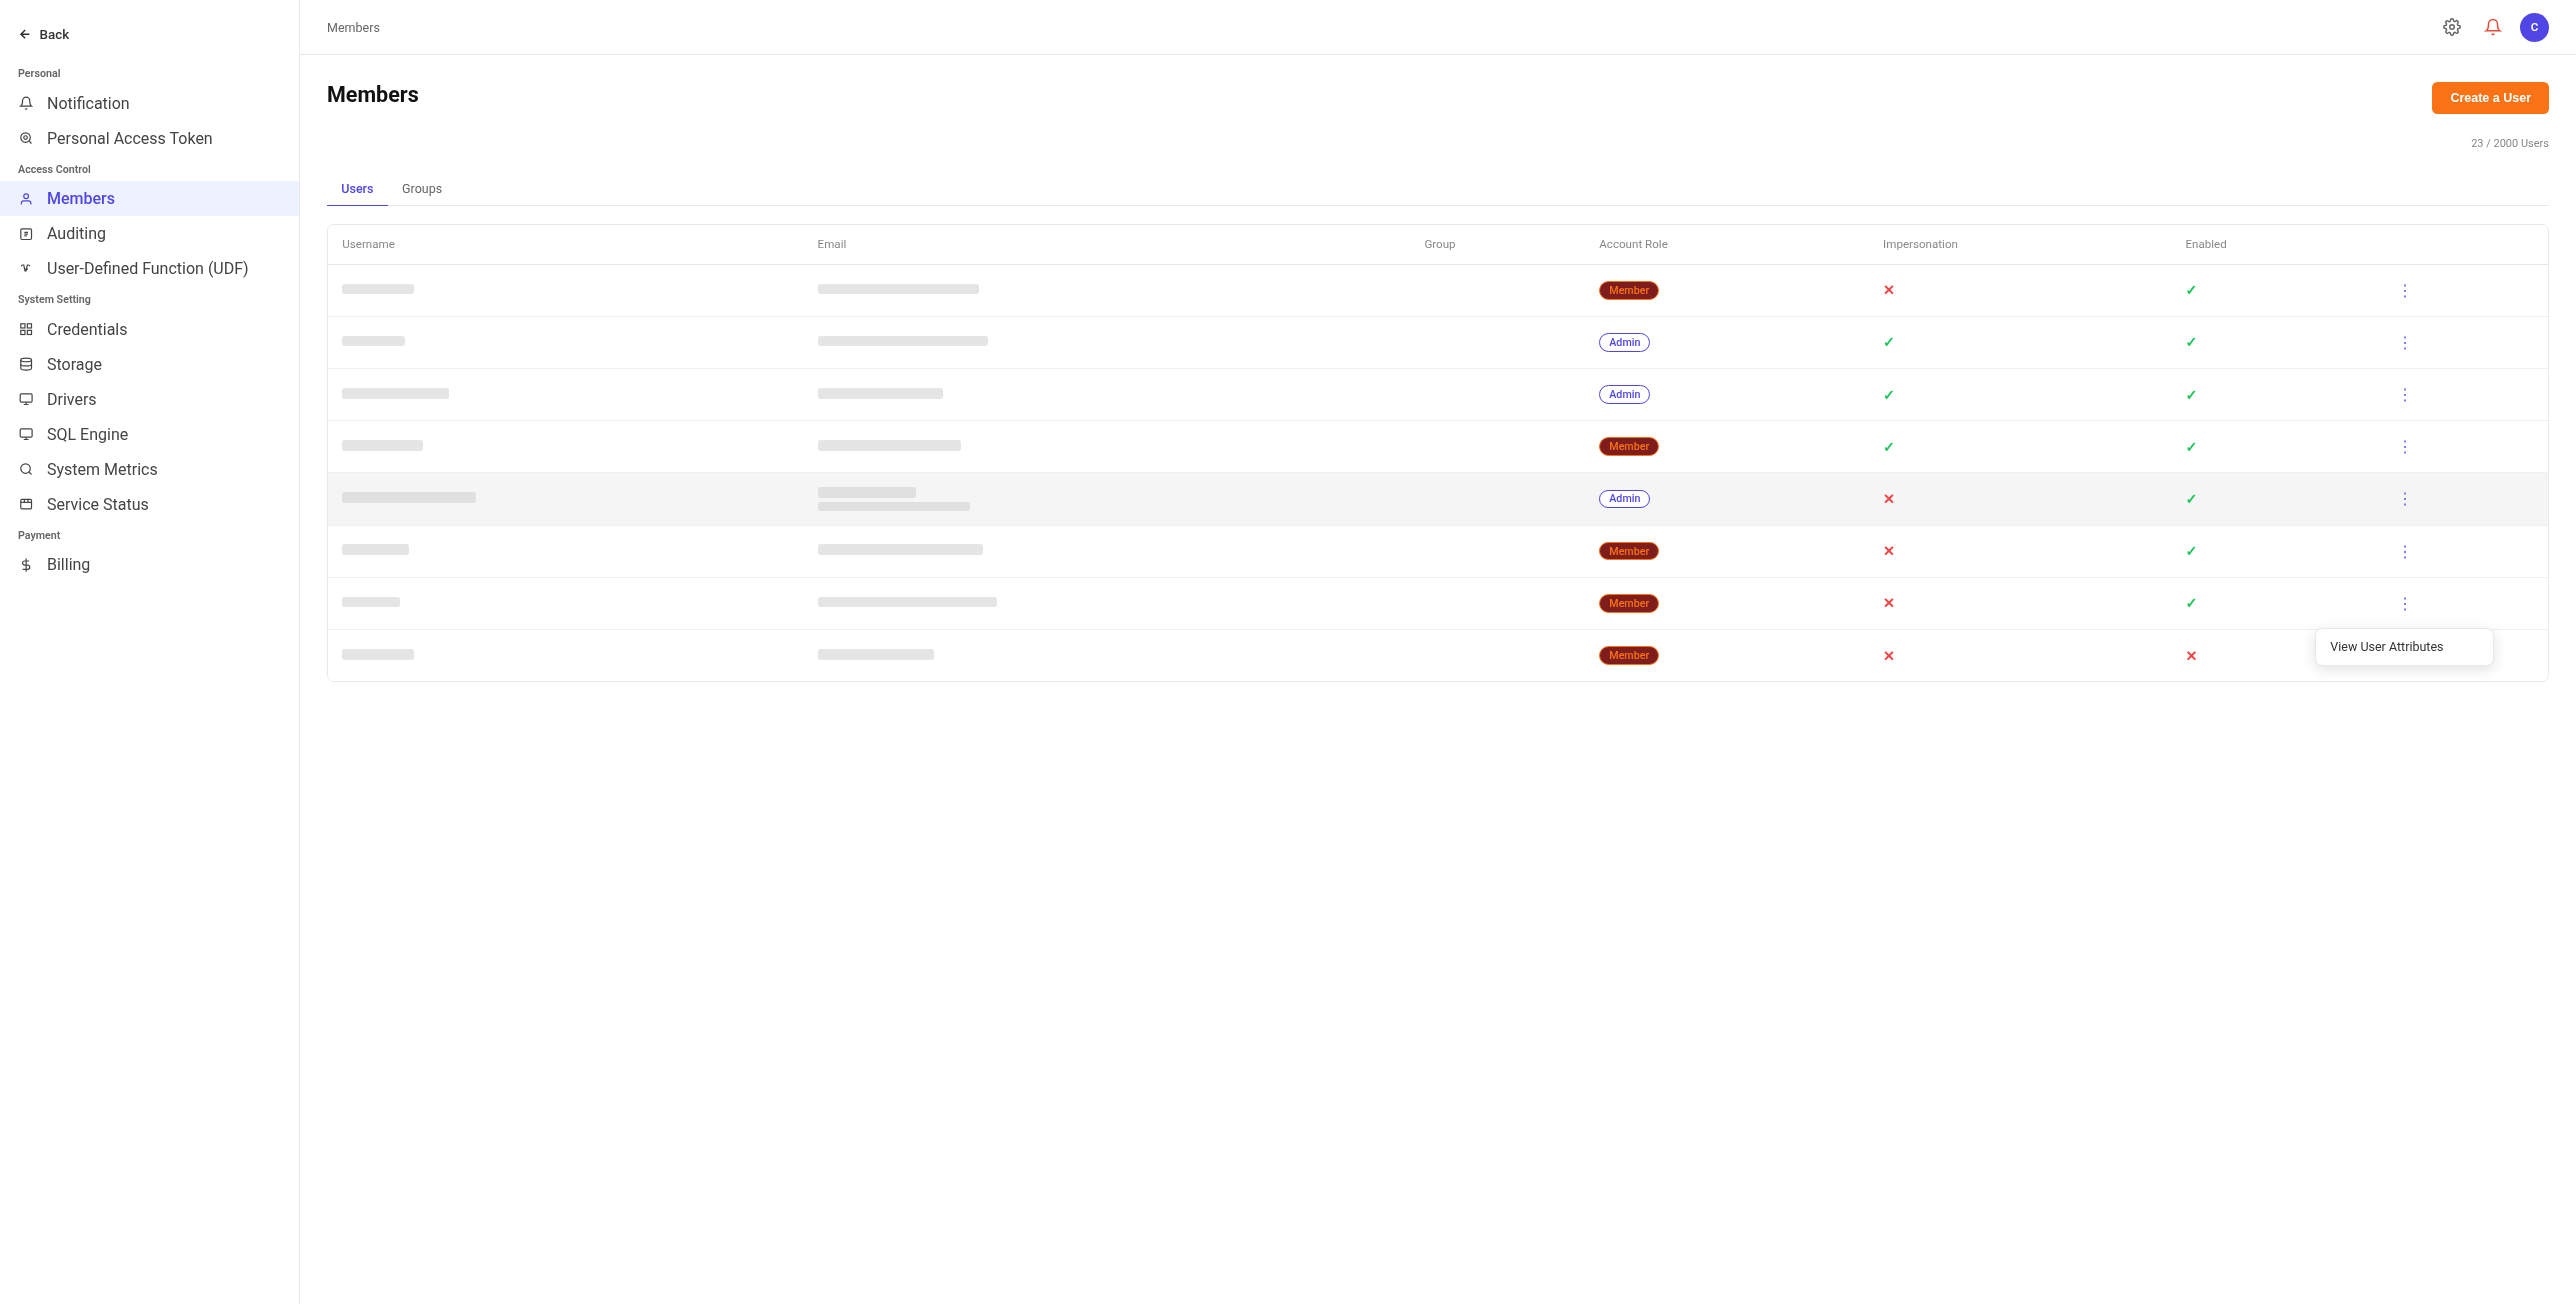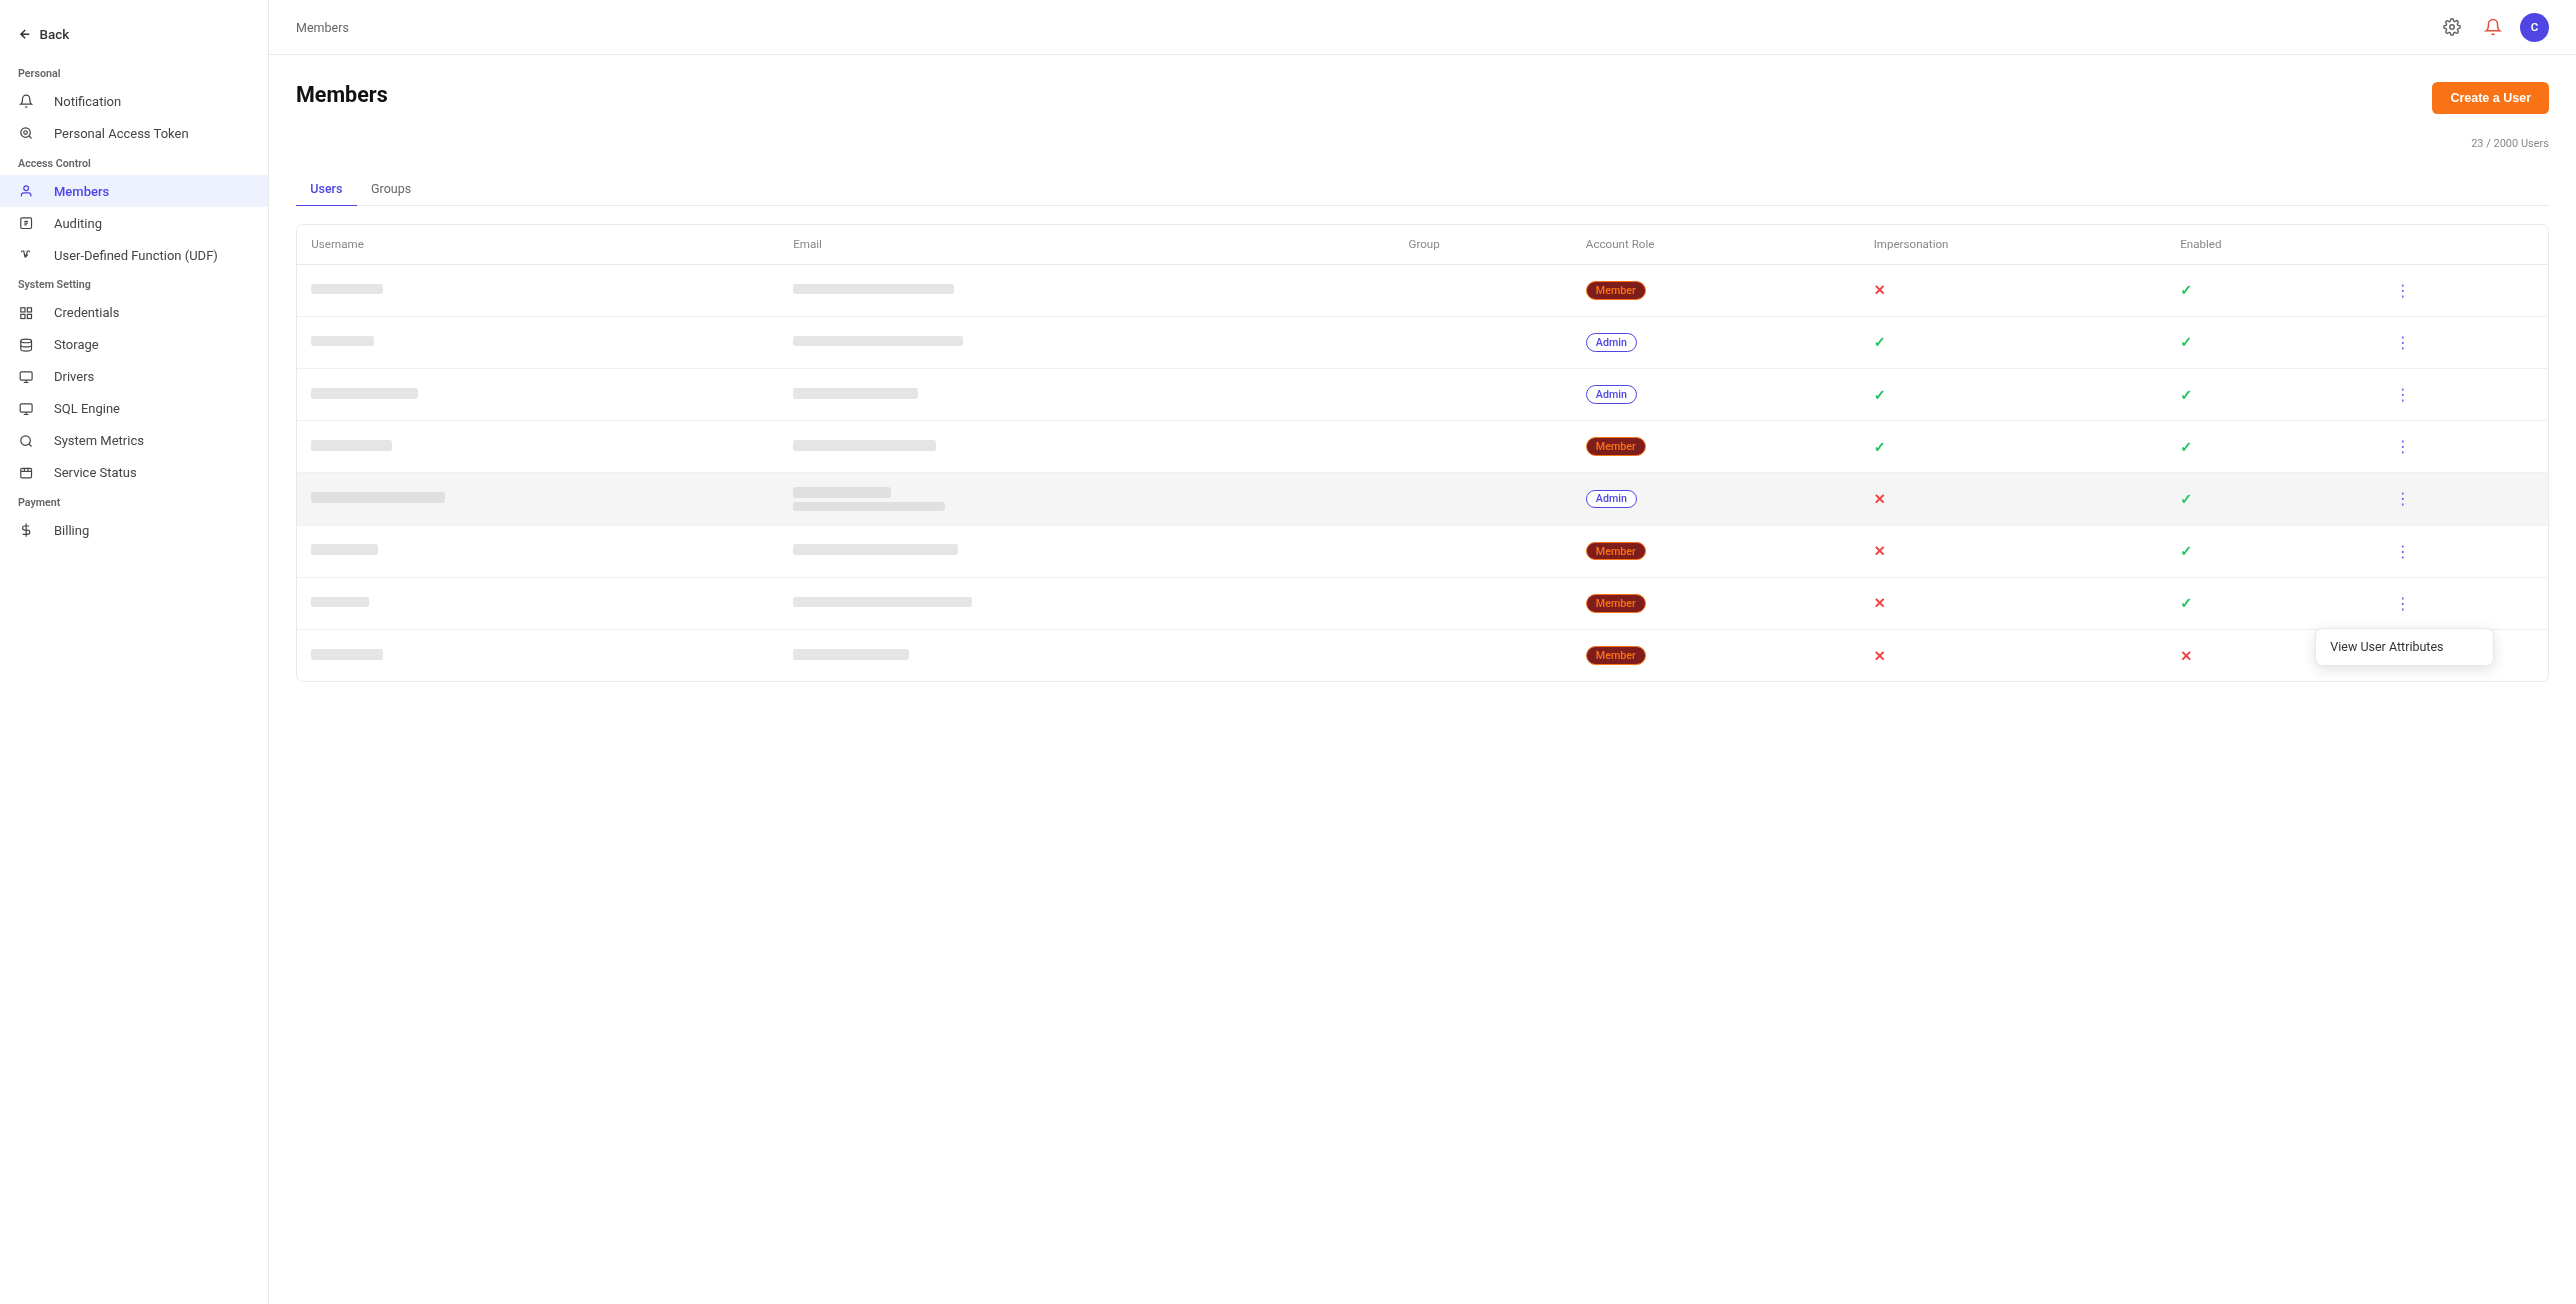--- a/index.html
+++ b/index.html
@@ -1,23 +1,23 @@
 <!DOCTYPE html>
 <html style="font-size:14.3px"><head>
   <meta charset="utf-8">
   <style>
     * { box-sizing: border-box; margin: 0; padding: 0; }
     body { font-family: -apple-system, BlinkMacSystemFont, 'Segoe UI', Roboto, sans-serif; background: #f5f5f5; display: flex; height: 100vh; overflow: hidden; font-size: 12.5px; color: #333; }
 
     
-    .sidebar { width: 269px; background: #fff; border-right: 0.9px solid #e8e8e8; display: flex; flex-direction: column; padding: 18px 0; overflow-y: auto; flex-shrink: 0; }
+    .sidebar { width: 300px; background: #fff; border-right: 0.9px solid #e8e8e8; display: flex; flex-direction: column; padding: 18px 0; overflow-y: auto; flex-shrink: 0; }
     .sidebar-back { display: flex; align-items: center; gap: 7.2px; padding: 9px 18px 18px; cursor: pointer; color: #333; font-size: 13.4px; font-weight: 500; }
     .sidebar-back svg { width: 14.3px; height: 14.3px; }
     .sidebar-section-title { padding: 7.2px 18px 5.4px; font-size: 10.7px; font-weight: 600; color: #666; text-transform: none; }
-    .sidebar-item { display: flex; align-items: center; gap: 20px; padding: 8px 18px; cursor: pointer; color: #444; font-size: 13px; border-radius: 0; text-align: center; }
+    .sidebar-item { display: flex; align-items: center; gap: 13px; padding: 8px 18px; cursor: pointer; color: #444; font-size: 16px; border-radius: 0; text-align: center; }
     .sidebar-item.active { background: #eef2ff; color: #4f46e5; font-weight: 500; }
     .sidebar-item .icon { width: 16px; height: 16px; display: flex; align-items: center; justify-content: center; flex-shrink: 0; }
 
     
     .main { flex: 1; display: flex; flex-direction: column; overflow: hidden; background: #fff; }
     .topbar { display: flex; align-items: center; justify-content: space-between; padding: 12.5px 27px; border-bottom: 0.9px solid #e8e8e8; background: #fff; }
     .topbar-title { font-size: 12.5px; color: #666; }
     .topbar-icons { display: flex; align-items: center; gap: 12.5px; }
     .topbar-icon { width: 29px; height: 29px; border-radius: 50%; display: flex; align-items: center; justify-content: center; cursor: pointer; }
     .topbar-icon.avatar { background: #4f46e5; color: #fff; font-size: 11.6px; font-weight: 600; }

